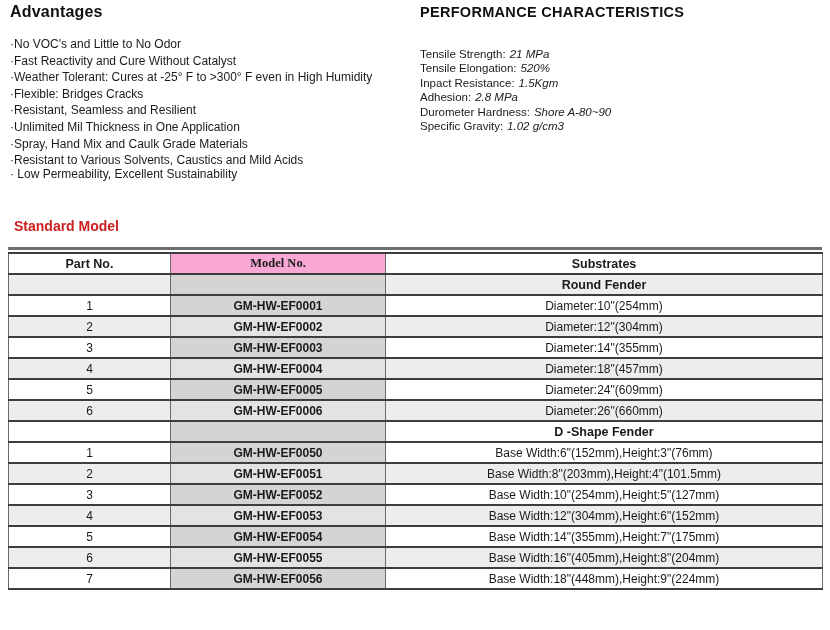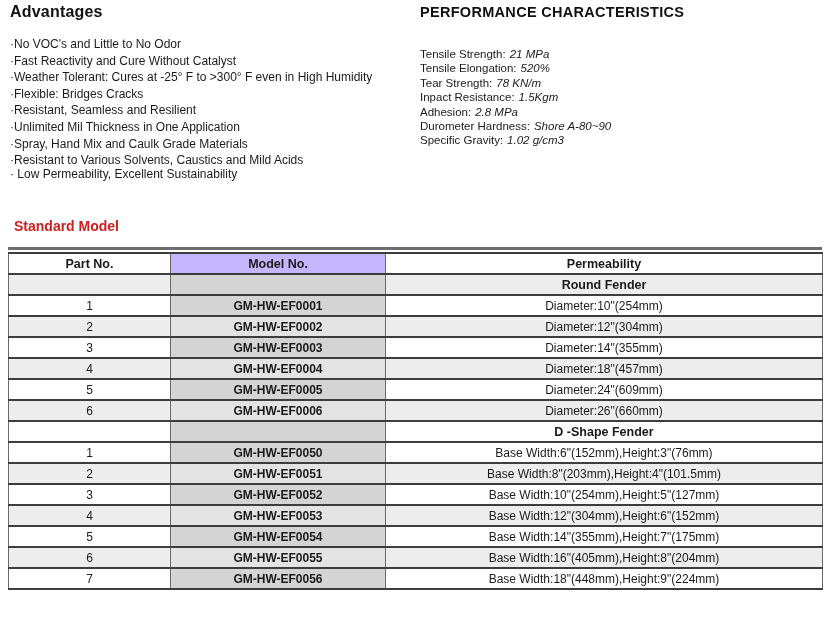--- a/index.html
+++ b/index.html
@@ -62,21 +62,21 @@
     font-size:12px; color:#1a1a1a;
     overflow:hidden; white-space:nowrap;
     padding:0 4px;
   }
   tr:first-child th { border-top:none; }
   th:first-child, td:first-child { border-left:none; }
   .c-part { width:162px; }
   .c-model { width:215px; }
   .c-desc  { width:437px; }
   th { font-weight:bold; font-size:12.5px; background:#ffffff; }
-  th.c-model { background:#c4b5fd; }
+  th.c-model { background:#f9a8d4;font-family:Liberation Serif, serif; }
   td.c-model { font-weight:bold; }
   tr.odd td { background:#ffffff; }
   tr.odd td.c-model { background:#d4d4d4; }
   tr.even td { background:#ededed; }
   tr.even td.c-model { background:#e3e3e3; }
   tr.section td { font-weight:bold; font-size:12.5px; }
   tr.section td.c-model { background:#d4d4d4; }
 </style>
 </head>
 <body>
@@ -94,38 +94,37 @@
     <li>·Resistant to Various Solvents, Caustics and Mild Acids</li>
     <li>· Low Permeability, Excellent Sustainability</li>
   </ul>
 </section>
 
 <section class="performance">
   <h2>PERFORMANCE CHARACTERISTICS</h2>
   <div class="perf-list">
     <div class="perf-line"><span class="label">Tensile Strength:</span><span class="value">21 MPa</span></div>
     <div class="perf-line"><span class="label">Tensile Elongation:</span><span class="value">520%</span></div>
-    <div class="perf-line"><span class="label">Tear Strength:</span><span class="value">78 KN/m</span></div>
     <div class="perf-line"><span class="label">Inpact Resistance:</span><span class="value">1.5Kgm</span></div>
     <div class="perf-line"><span class="label">Adhesion:</span><span class="value">2.8 MPa</span></div>
     <div class="perf-line"><span class="label">Durometer Hardness:</span><span class="value">Shore A-80~90</span></div>
     <div class="perf-line"><span class="label">Specific Gravity:</span><span class="value">1.02 g/cm3</span></div>
   </div>
 </section>
 
 <h3 class="standard-model">Standard Model</h3>
 
 <div class="table-wrap">
   <div class="top-band"></div>
   <table>
     <tbody>
       <tr>
         <th class="c-part">Part No.</th>
         <th class="c-model">Model No.</th>
-        <th class="c-desc">Permeability</th>
+        <th class="c-desc">Substrates</th>
       </tr>
 
       <tr class="even section">
         <td class="c-part"></td>
         <td class="c-model"></td>
         <td class="c-desc">Round Fender</td>
       </tr>
 
       <tr class="odd">
         <td class="c-part">1</td>

